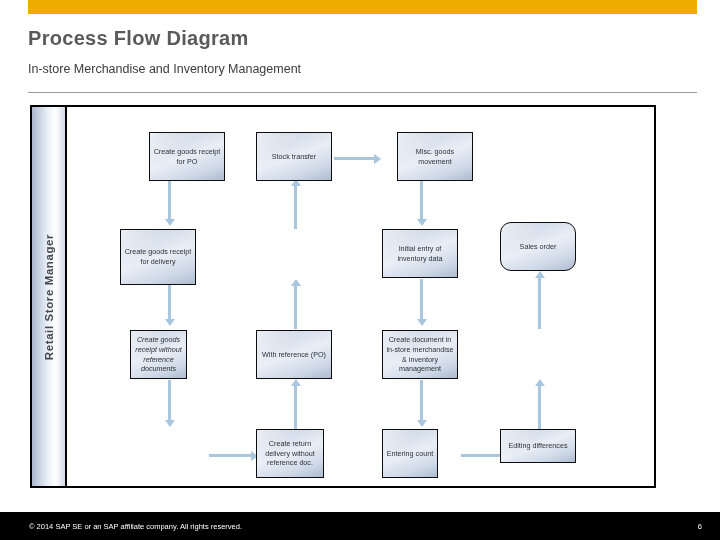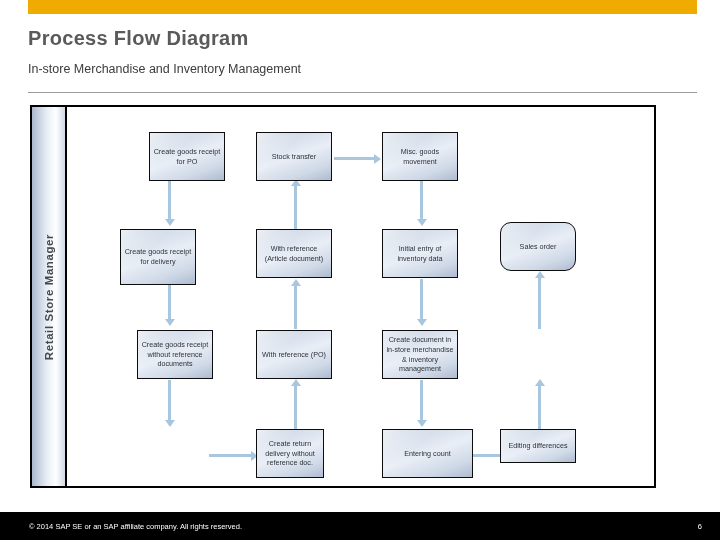--- a/index.html
+++ b/index.html
@@ -235,59 +235,56 @@
     <div class="arrowhead right" style="left:434px; top:343.5px;"></div>
 
     <div class="node" style="left:63px; top:25px; width:76px; height:49px;margin-left:19px;">
       <span>Create goods receipt for PO</span>
     </div>
 
     <div class="node" style="left:189px; top:25px; width:76px; height:49px;">
       <span>Stock transfer</span>
     </div>
 
-    <div class="node" style="left:315px; top:25px; width:76px; height:49px;">
+    <div class="node" style="left:330px; top:25px; width:76px; height:49px;">
       <span>Misc. goods movement</span>
     </div>
 
     <div class="node" style="left:53px; top:122px; width:76px; height:56px;">
       <span>Create goods receipt for delivery</span>
     </div>
 
-    <div class="node" style="left:189px; top:122px; width:76px; height:49px;">
-      <span>With reference (Article document)</span>
-    </div>
 
     <div class="node" style="left:315px; top:122px; width:76px; height:49px;">
       <span>Initial entry of inventory data</span>
     </div>
 
     <div class="node" style="left:433px; top:115px; width:76px; height:49px;border-radius:11px;">
       <span>Sales order</span>
     </div>
 
-    <div class="node" style="left:70px; top:223px; width:76px; height:49px;">
+    <div class="node" style="left:63px; top:223px; width:57px; height:49px;font-style:italic;">
       <span>Create goods receipt without reference documents</span>
     </div>
 
     <div class="node" style="left:189px; top:223px; width:76px; height:49px;">
       <span>With reference (PO)</span>
     </div>
 
     <div class="node" style="left:315px; top:223px; width:76px; height:49px;justify-content:flex-end;">
       <span>Create document in in-store merchandise &amp; inventory management</span>
     </div>
 
 
 
     <div class="node" style="left:189px; top:322px; width:68px; height:49px;">
       <span>Create return delivery without reference doc.</span>
     </div>
 
-    <div class="node" style="left:315px; top:322px; width:91px; height:49px;align-items:center;">
+    <div class="node" style="left:315px; top:322px; width:56px; height:49px;align-items:center;">
       <span>Entering count</span>
     </div>
 
     <div class="node" style="left:433px; top:322px; width:76px; height:34px;">
       <span>Editing differences</span>
     </div>
 
   </div>
 </div>
 

